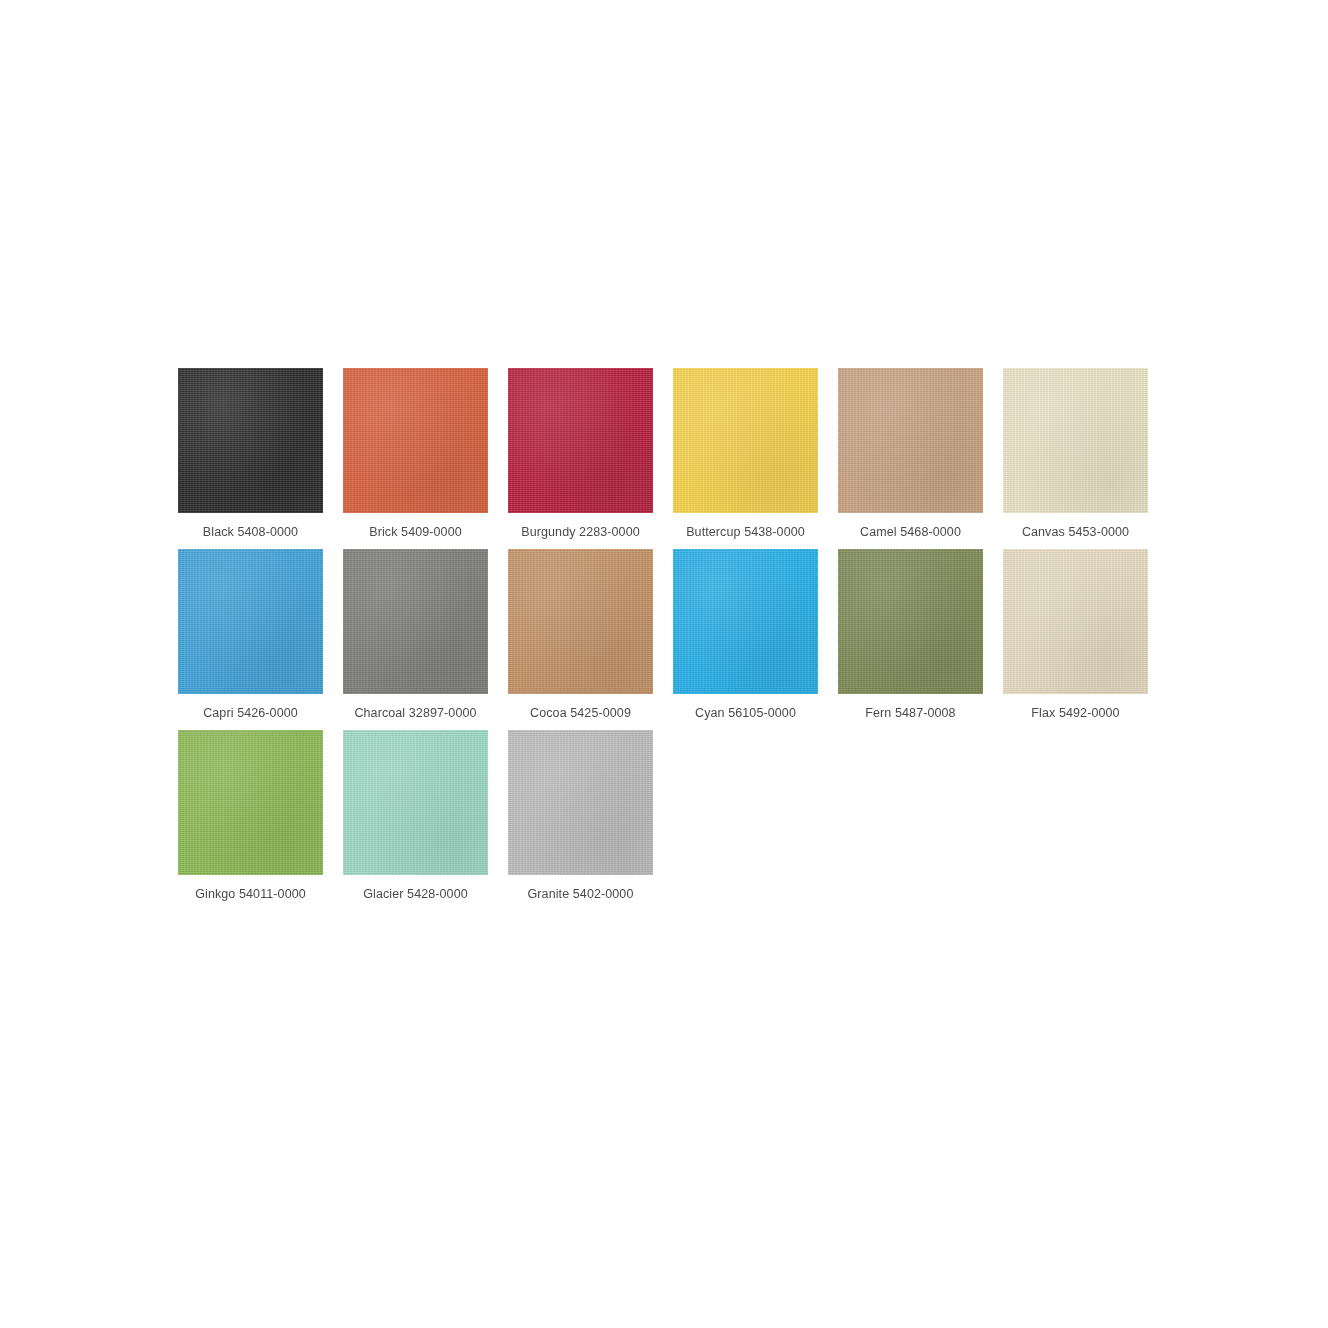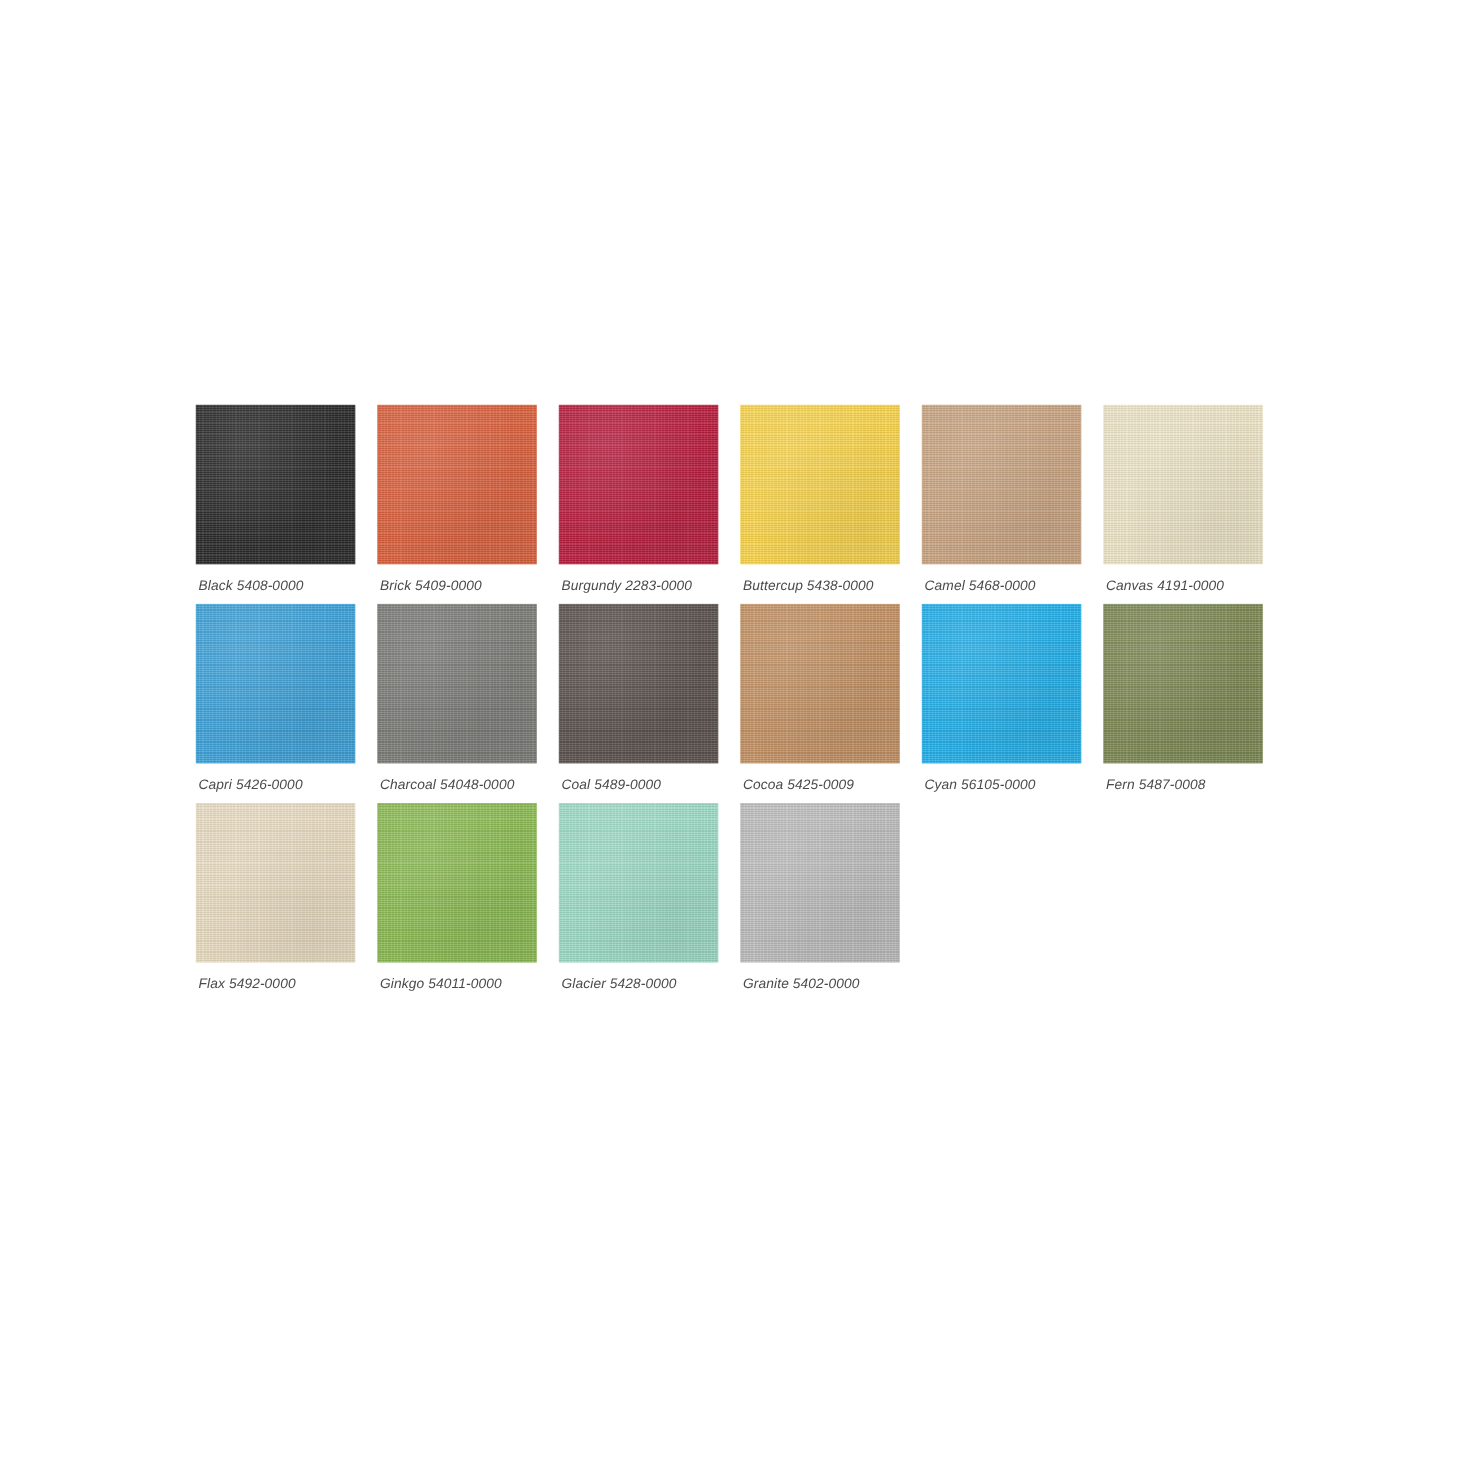--- a/index.html
+++ b/index.html
@@ -63,24 +63,23 @@
     background-image:
       radial-gradient(ellipse at 30% 25%, rgba(255,255,255,0.10), rgba(255,255,255,0) 60%),
       radial-gradient(ellipse at 75% 80%, rgba(0,0,0,0.055), rgba(0,0,0,0) 62%);
     pointer-events: none;
   }
   .swatch-label {
     margin-top: 11px;
     font-size: 12.5px;
     line-height: 17px;
     color: #4a4a4a;
-    text-align: left;
+    text-align: center;
     width: 140px;
     letter-spacing: 0.1px;
-    font-style: italic;
   }
 </style>
 </head>
 <body style="background-color: rgb(255, 255, 255);">
 
 <div id="swatch-board">
   <div class="swatch-grid" id="swatch-grid">
       <div class="swatch-cell">
         <div class="swatch-chip" style="background-color: rgb(42, 42, 42);"></div>
         <div class="swatch-label">Black 5408-0000</div>
@@ -96,33 +95,29 @@
       <div class="swatch-cell">
         <div class="swatch-chip" style="background-color: rgb(248, 211, 76);"></div>
         <div class="swatch-label">Buttercup 5438-0000</div>
       </div>
       <div class="swatch-cell">
         <div class="swatch-chip" style="background-color: rgb(201, 164, 130);"></div>
         <div class="swatch-label">Camel 5468-0000</div>
       </div>
       <div class="swatch-cell">
         <div class="swatch-chip" style="background-color: rgb(236, 228, 198);"></div>
-        <div class="swatch-label">Canvas 4191-0000</div>
+        <div class="swatch-label">Canvas 5453-0000</div>
       </div>
       <div class="swatch-cell">
         <div class="swatch-chip" style="background-color: rgb(63, 163, 217);"></div>
         <div class="swatch-label">Capri 5426-0000</div>
       </div>
       <div class="swatch-cell">
         <div class="swatch-chip" style="background-color: rgb(125, 126, 121);"></div>
-        <div class="swatch-label">Charcoal 54048-0000</div>
-      </div>
-      <div class="swatch-cell">
-        <div class="swatch-chip" style="background-color: rgb(93, 84, 80);"></div>
-        <div class="swatch-label">Coal 5489-0000</div>
+        <div class="swatch-label">Charcoal 32897-0000</div>
       </div>
       <div class="swatch-cell">
         <div class="swatch-chip" style="background-color: rgb(196, 147, 102);"></div>
         <div class="swatch-label">Cocoa 5425-0009</div>
       </div>
       <div class="swatch-cell">
         <div class="swatch-chip" style="background-color: rgb(37, 176, 233);"></div>
         <div class="swatch-label">Cyan 56105-0000</div>
       </div>
       <div class="swatch-cell">

